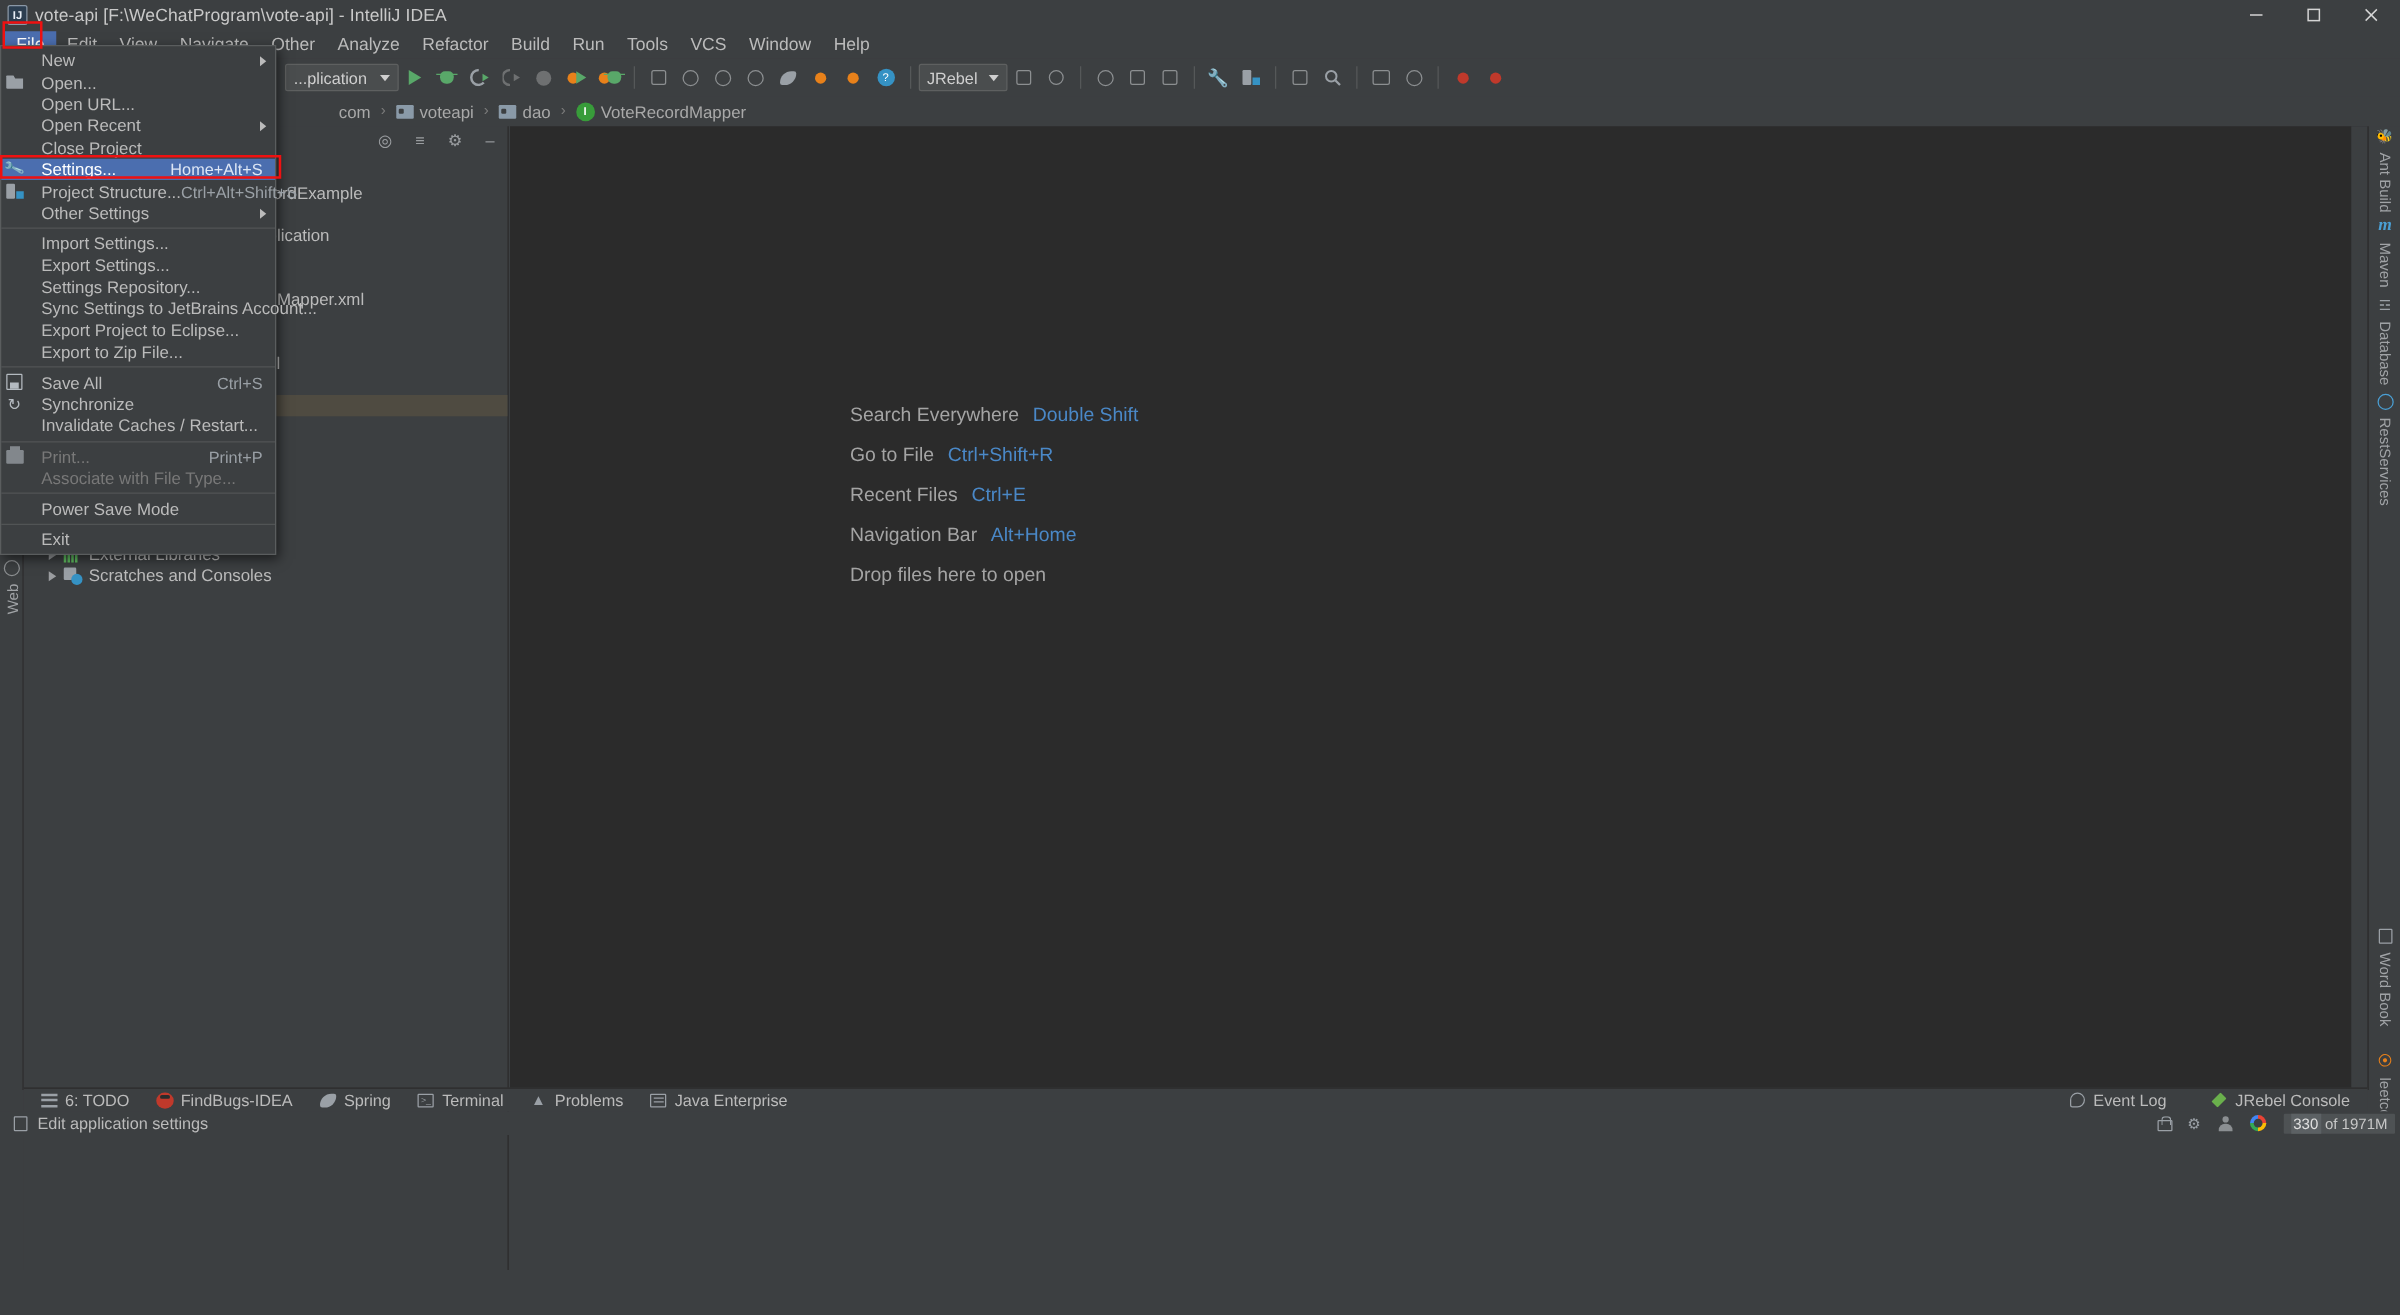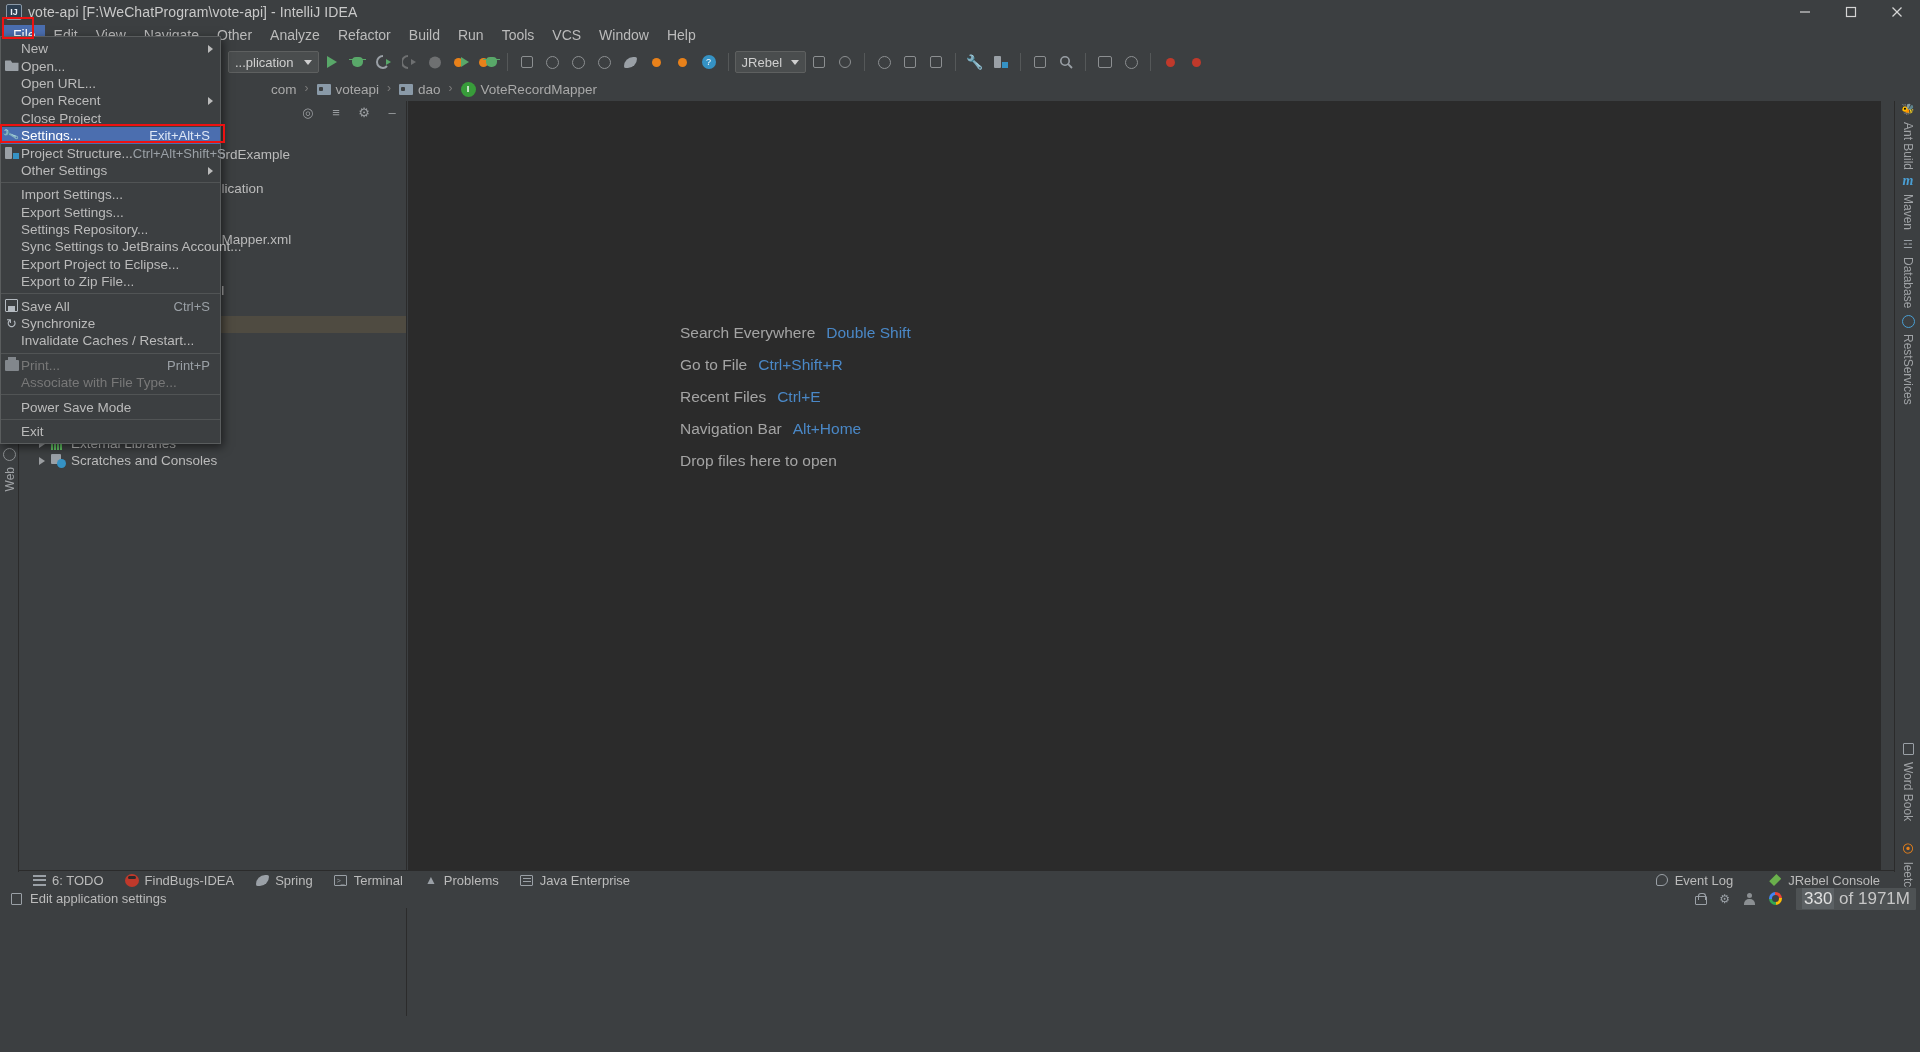--- a/index.html
+++ b/index.html
@@ -148,21 +148,21 @@
 
   
   .filemenu {
     position: absolute; left: 0px; top: 36px; width: 221px;
     background: #3c3f41; border: 1px solid #5a5d5e; z-index: 50;
     padding: 3px 0 3px 0; box-shadow: 2px 3px 9px rgba(0,0,0,.55);
     font-size: 13.5px;
   }
   .fm-row {
     height: 17.4px; display: flex; align-items: center; position: relative;
-    padding-left: 20px; color: #bbbbbb; white-space: nowrap;
+    padding-left: 32px; color: #bbbbbb; white-space: nowrap;
   }
   .fm-row.sel { background: #4b6eaf; color: #ffffff; }
   .fm-row.disabled { color: #787878; }
   .fm-ic { position: absolute; left: 3px; top: 1px; width: 15px; height: 15px; display:flex;align-items:center;justify-content:center;}
   .fm-label { flex: 1; }
   .fm-short { color: #9aa0a6; font-size: 13px; padding-right: 10px; }
   .fm-row.sel .fm-short { color: #dde6f5; }
   .fm-sub { position:absolute; right: 7px; top: 5px; width:0;height:0;
     border-top:4px solid transparent;border-bottom:4px solid transparent;border-left:5px solid #bbbbbb;}
   .fm-div { height: 1px; background: #515455; margin: 3px 0; }
@@ -214,21 +214,21 @@
     background: #3c3f41; display: flex; align-items: center; gap: 20px; padding-left: 12px;
     font-size: 13px; color: #bbbbbb; border-top: 1px solid #2b2b2b;
   }
   .twb-item { display: flex; align-items: center; gap: 5px; }
   .statusbar {
     position: absolute; left: 0; right: 0; bottom: 0; height: 19px;
     background: #3c3f41; display: flex; align-items: center; font-size: 13px; color: #bbbbbb;
   }
   .sb-left { display: flex; align-items: center; gap: 6px; padding-left: 8px; }
   .sb-right { position: absolute; right: 4px; display: flex; align-items: center; gap: 14px; }
-  .mem-ind { background: #4e5254; color: #c7c7c7; font-size: 17px; padding: 1px 6px; border-radius: 1px;}
+  .mem-ind { background: #4e5254; color: #c7c7c7; font-size: 12px; padding: 1px 6px; border-radius: 1px;}
   .mem-ind b { color:#e0e0e0; font-weight: normal; background:#5c6164; padding:1px 2px;}
   .todo-ic { width:13px;height:11px;display:flex;flex-direction:column;justify-content:space-between;}
   .todo-ic i{display:block;height:2px;background:#9aa0a6;}
   .fb-ic { width:14px;height:13px;border-radius:50%;background:#c0392b;position:relative;}
   .fb-ic:after{content:"";position:absolute;left:3px;top:2px;width:8px;height:3px;background:#2b2b2b;border-radius:2px;}
   .leaf-ic { width:13px;height:11px;background:#9aa0a6;border-radius:10px 2px 10px 2px;}
   .term-ic { width:13px;height:11px;border:1.4px solid #9aa0a6;border-radius:1px;color:#9aa0a6;font-size:7px;display:flex;align-items:center;justify-content:center;}
   .je-ic { width:13px;height:11px;border:1.4px solid #9aa0a6;border-radius:1px;position:relative;}
   .je-ic:after{content:"";position:absolute;left:2px;top:2px;width:8px;height:1px;box-shadow:0 3px 0 #9aa0a6;background:#9aa0a6;}
   .evt-ic { width:12px;height:12px;border:1.4px solid #9aa0a6;border-radius:50% 50% 50% 2px;}
@@ -763,21 +763,21 @@
       </div>
       <div class="fm-row">
         <span class="fm-ic"></span>
         <span class="fm-label">Close Project</span>
       </div>
       <div class="fm-row sel">
         <span class="fm-ic">
           <span class="ic-wrench2">🔧</span>
         </span>
         <span class="fm-label">Settings...</span>
-        <span class="fm-short">Exit+Alt+S</span>
+        <span class="fm-short">Home+Alt+S</span>
       </div>
       <div class="fm-row">
         <span class="fm-ic">
           <span class="ic-projstruct"></span>
         </span>
         <span class="fm-label">Project Structure...</span>
         <span class="fm-short">Ctrl+Alt+Shift+S</span>
       </div>
       <div class="fm-row">
         <span class="fm-ic"></span>

